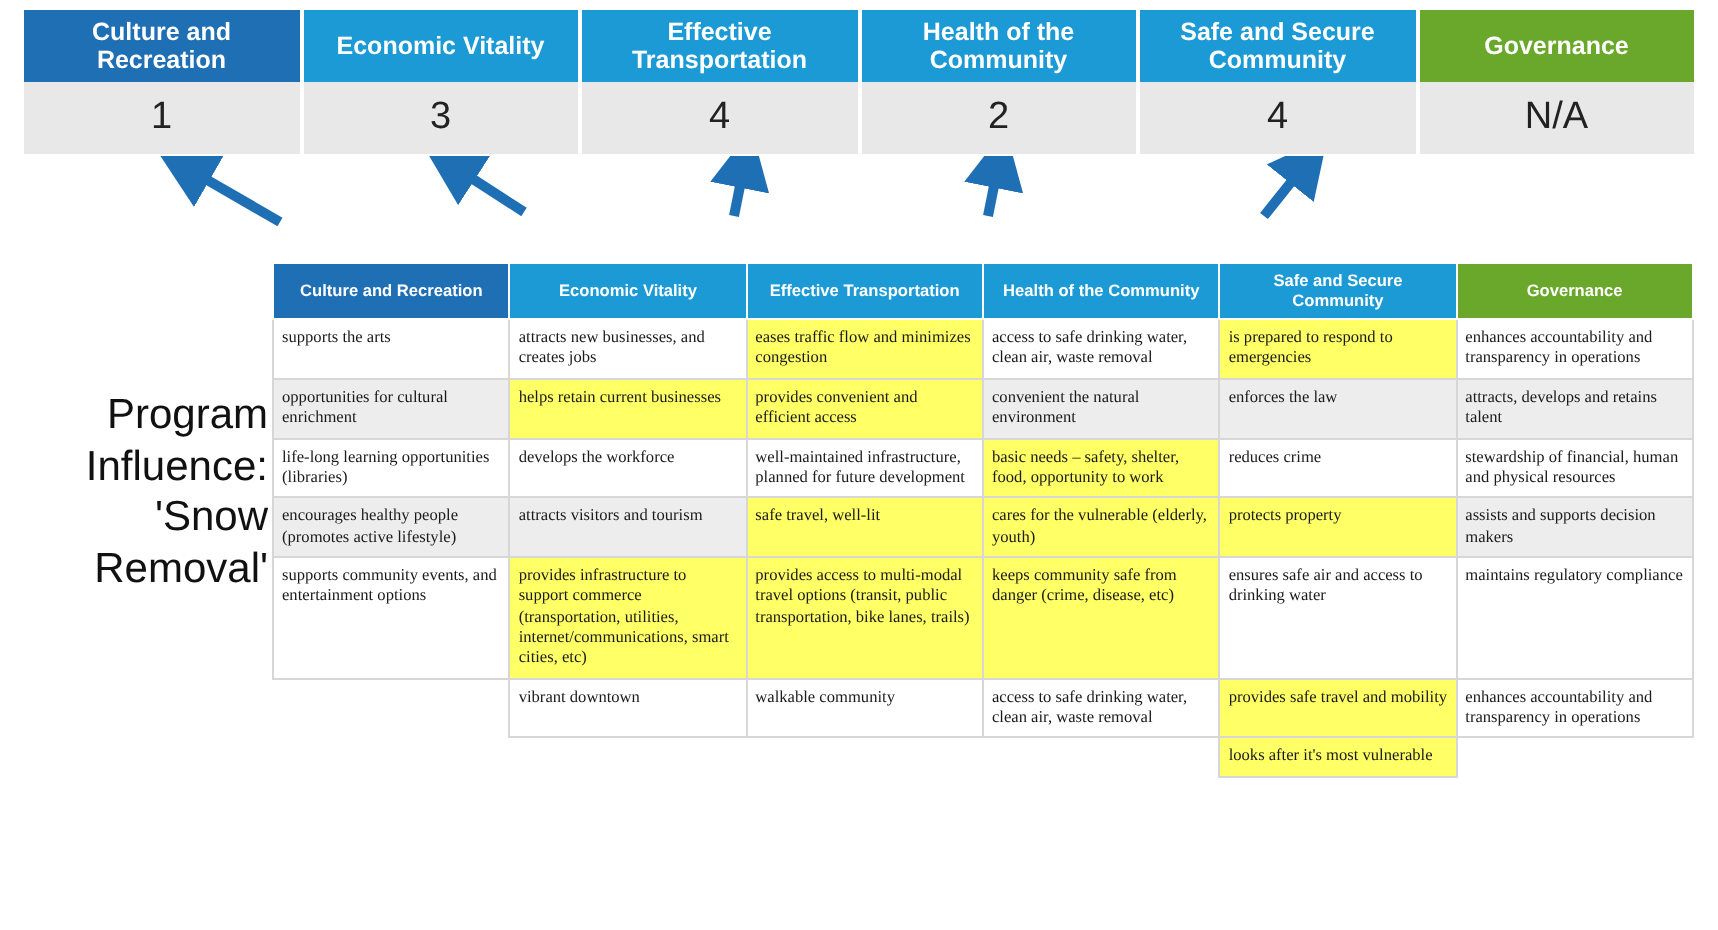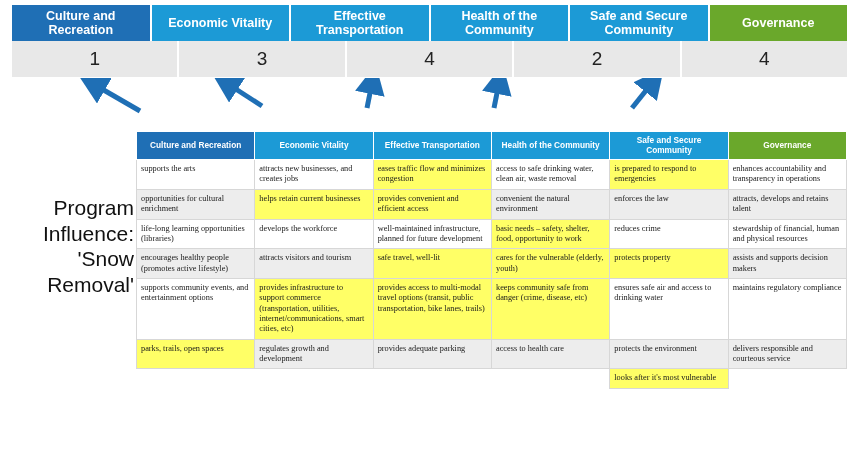--- a/index.html
+++ b/index.html
@@ -144,20 +144,21 @@
       <span>Governance</span>
     </div>
 </div>
 
 <div id="score-band">
   <div class="score-cell">1</div>
   <div class="score-cell">3</div>
   <div class="score-cell">4</div>
   <div class="score-cell">2</div>
   <div class="score-cell">4</div>
+  <div class="score-cell">N/A</div>
 </div>
 
 <svg id="arrows" viewBox="0 0 859 55">
   <defs>
     <marker id="ah" markerWidth="6" markerHeight="6" refX="2.2" refY="3" orient="auto">
       <path d="M0,0 L6,3 L0,6 z" fill="#1f6fb5"></path>
     </marker>
   </defs>
   <line x1="140" y1="33" x2="95" y2="7" stroke="#1f6fb5" stroke-width="5" marker-end="url(#ah)"></line>
   <line x1="262" y1="28" x2="228" y2="6" stroke="#1f6fb5" stroke-width="5" marker-end="url(#ah)"></line>
@@ -221,27 +222,27 @@
         <td>assists and supports decision makers</td>
       </tr>
       <tr>
         <td>supports community events, and entertainment options</td>
         <td class="hl">provides infrastructure to support commerce (transportation, utilities, internet/communications, smart cities, etc)</td>
         <td class="hl">provides access to multi-modal travel options (transit, public transportation, bike lanes, trails)</td>
         <td class="hl">keeps community safe from danger (crime, disease, etc)</td>
         <td>ensures safe air and access to drinking water</td>
         <td>maintains regulatory compliance</td>
       </tr>
-      <tr class="alt">
-        <td class="hl">parks, trails, open spaces</td>
-        <td>regulates growth and development</td>
-        <td>provides adequate parking</td>
-        <td>access to health care</td>
-        <td>protects the environment</td>
-        <td>delivers responsible and courteous service</td>
+      <tr>
+        <td class="empty"></td>
+        <td>vibrant downtown</td>
+        <td>walkable community</td>
+        <td>access to safe drinking water, clean air, waste removal</td>
+        <td class="hl">provides safe travel and mobility</td>
+        <td>enhances accountability and transparency in operations</td>
       </tr>
       <tr class="alt">
         <td class="empty"></td>
         <td class="empty"></td>
         <td class="empty"></td>
         <td class="empty"></td>
         <td class="hl">looks after it's most vulnerable</td>
         <td class="empty"></td>
       </tr>
     </tbody>

